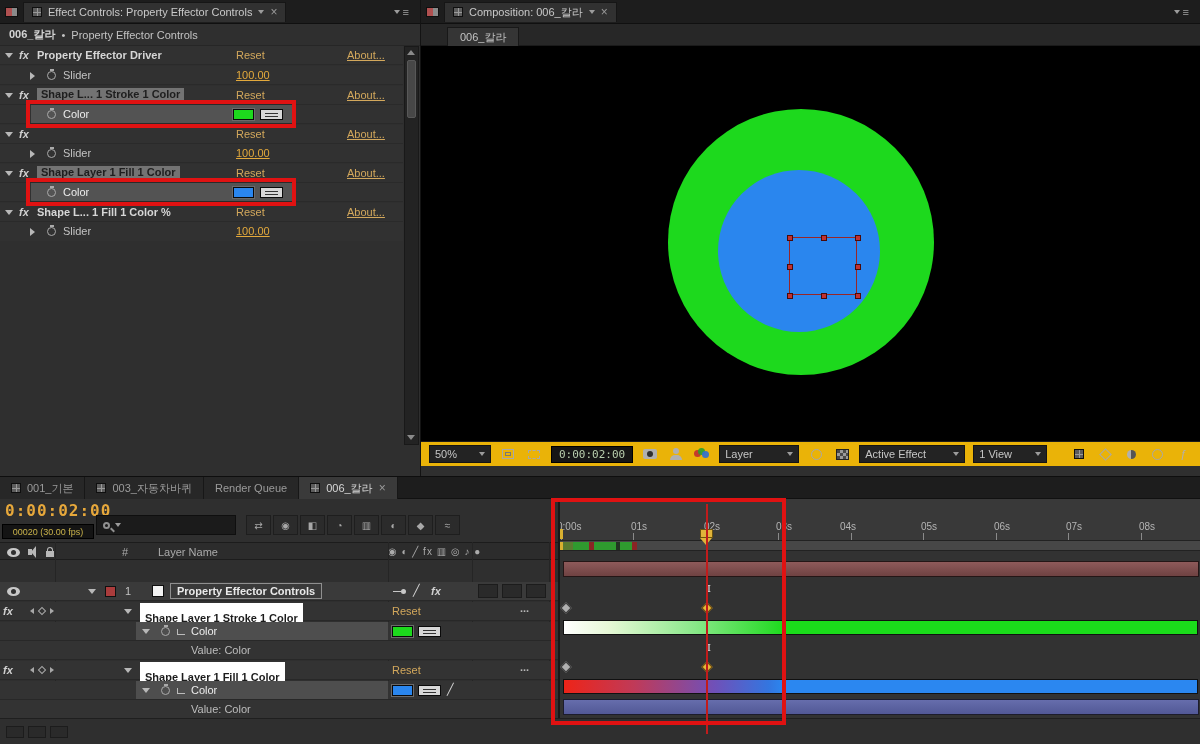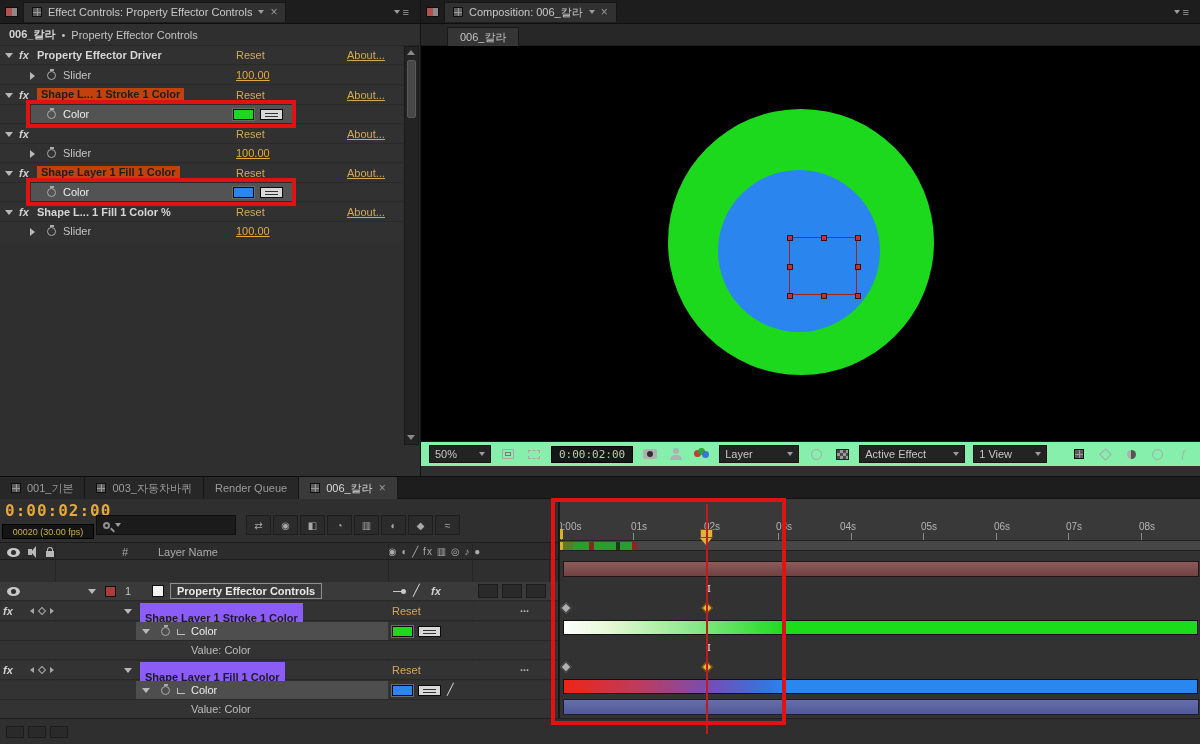--- a/index.html
+++ b/index.html
@@ -17,32 +17,32 @@
 .tri-r{width:0;height:0;border-top:4px solid transparent;border-bottom:4px solid transparent;border-left:5px solid #b8b8b8;display:inline-block}
 .tri-d.sm{border-left-width:3px;border-right-width:3px;border-top-width:4px;border-top-color:#9c9c9c}
 .ntri-l{width:0;height:0;border-top:3px solid transparent;border-bottom:3px solid transparent;border-right:4px solid #a8a8a8;display:inline-block}
 .ntri-r{width:0;height:0;border-top:3px solid transparent;border-bottom:3px solid transparent;border-left:4px solid #a8a8a8;display:inline-block}
 .kfo{width:6px;height:6px;border:1px solid #a8a8a8;transform:rotate(45deg);display:inline-block}
 .close{color:#9a9a9a;font-size:12px;line-height:1}
 .pmenu{margin-left:auto;display:flex;align-items:center;gap:3px;color:#a2a2a2;padding:0 6px}
 .ecrow{position:absolute;left:0;width:403px;height:19px;background:#313131;border-bottom:1px solid #2a2a2a}
 .fxb{font-style:italic;font-weight:bold;color:#cfcfcf;position:absolute}
 .ename{color:#d6d6d6;font-weight:bold;position:absolute;white-space:nowrap}
-.ename.hl{background:#c2410c;color:#1e1e1e;padding:0 4px}
+.ename.hl{background:#737373;color:#1e1e1e;padding:0 4px}
 .link{color:#d3a85c;position:absolute;white-space:nowrap}
 .u{text-decoration:underline}
 .val{color:#e3a93c;text-decoration:underline;position:absolute}
 .stopwatch{position:absolute;width:9px;height:9px;border:1px solid #aaa;border-radius:50%}
 .stopwatch::before{content:"";position:absolute;top:-3px;left:2px;width:4px;height:2px;background:#aaa}
 .swatch{position:absolute;width:21px;height:11px;border:1px solid #0a0a0a;box-shadow:0 0 0 1px #6a6a6a}
 .pickbox{position:absolute;width:23px;height:11px;background:#d8d8d8;border:1px solid #0a0a0a}
 .pickbox::after{content:"";position:absolute;left:4px;right:4px;top:3px;height:1px;background:#333;box-shadow:0 3px 0 #333}
 .circle{position:absolute;border-radius:50%}
 .handle{position:absolute;width:6px;height:6px;background:#c23232;border:1px solid #4a0a0a}
-.ctoolbar{display:flex;align-items:center;gap:8px;padding:0 8px;background:#86efac;border-top:1px solid #1b1b1b}
+.ctoolbar{display:flex;align-items:center;gap:8px;padding:0 8px;background:#eab308;border-top:1px solid #1b1b1b}
 .dd{display:flex;align-items:center;justify-content:space-between;gap:6px;height:18px;padding:0 5px;background:#232323;border:1px solid #141414;color:#c6c6c6;white-space:nowrap}
 .tcbox{background:#161616;border:1px solid #000;color:#b9cfae;padding:1px 7px;font-family:"DejaVu Sans Mono",monospace;font-size:11px}
 .cicon{width:18px;height:16px;display:flex;align-items:center;justify-content:center;color:#b0b0b0;font-size:11px;position:relative}
 .safe{width:12px;height:10px;border:1px solid #a8a8a8;position:relative}
 .safe::before{content:"";position:absolute;inset:2px;border:1px solid #777}
 .roi{width:12px;height:9px;border:1px dashed #a8a8a8}
 .checker{width:13px;height:11px;background:repeating-conic-gradient(#9a9a9a 0 25%,#4a4a4a 0 50%) 0 0/6px 6px;border:1px solid #222}
 .cam{width:14px;height:10px;background:#b0b0b0;border-radius:2px;position:relative}
 .cam::after{content:"";position:absolute;left:4px;top:2px;width:6px;height:6px;border-radius:50%;background:#2f2f2f}
 .person{width:12px;height:12px;position:relative}
@@ -55,21 +55,21 @@
 .ic-half::before{content:"";width:9px;height:9px;border-radius:50%;background:linear-gradient(90deg,#b0b0b0 50%,#555 50%);display:block}
 .ic-dot::before{content:"";width:9px;height:9px;border-radius:50%;border:1px solid #a8a8a8;display:block}
 .bigtime{font-family:"DejaVu Sans Mono",monospace;font-weight:bold;font-size:16px;color:#e7a83b;letter-spacing:1px}
 .framebox{background:#141414;border:1px solid #000;color:#c9b24a;font-size:9px;display:flex;align-items:center;justify-content:center}
 .mag{width:7px;height:7px;border:2px solid #909090;border-radius:50%;display:inline-block;position:relative}
 .mag::after{content:"";position:absolute;left:5px;top:5px;width:5px;height:2px;background:#909090;transform:rotate(45deg)}
 .tbtn{width:25px;height:20px;background:#2b2b2b;border:1px solid #1e1e1e;color:#a8a8a8;display:flex;align-items:center;justify-content:center;font-size:10px}
 .hdr{background:#2c2c2c;border-top:1px solid #1c1c1c;border-bottom:1px solid #1c1c1c;color:#ababab}
 .tlrow{position:absolute;left:0;width:558px;height:19px;background:#333;border-bottom:1px solid #282828}
 .tlrow.layer{background:#3a3a3a}
-.namehl{position:absolute;background:#8b5cf6;color:#1c1c1c;padding:15px 5px;height:16px;display:inline-flex;align-items:center;font-weight:bold;white-space:nowrap}
+.namehl{position:absolute;background:#ffffff;color:#1c1c1c;padding:15px 5px;height:16px;display:inline-flex;align-items:center;font-weight:bold;white-space:nowrap}
 .eye{position:absolute;width:13px;height:9px;border-radius:50%;background:#c8c8c8}
 .eye::after{content:"";position:absolute;left:4px;top:2px;width:5px;height:5px;border-radius:50%;background:#2f2f2f}
 .spk{position:absolute;width:4px;height:6px;background:#b8b8b8}
 .spk::after{content:"";position:absolute;left:3px;top:-3px;border-top:6px solid transparent;border-bottom:6px solid transparent;border-right:5px solid #b8b8b8}
 .lock{position:absolute;width:8px;height:6px;background:#b8b8b8}
 .lock::before{content:"";position:absolute;left:1px;top:-4px;width:4px;height:4px;border:1px solid #b8b8b8;border-bottom:none;border-radius:3px 3px 0 0}
 .pwhip{position:absolute;width:13px;height:5px}
 .pwhip::before{content:"";position:absolute;left:0;top:2px;width:8px;height:1px;background:#c8c8c8}
 .pwhip::after{content:"";position:absolute;right:0;top:0;width:5px;height:5px;border-radius:50%;background:#c8c8c8}
 .cell{position:absolute;background:#2a2a2a;border:1px solid #1c1c1c}

